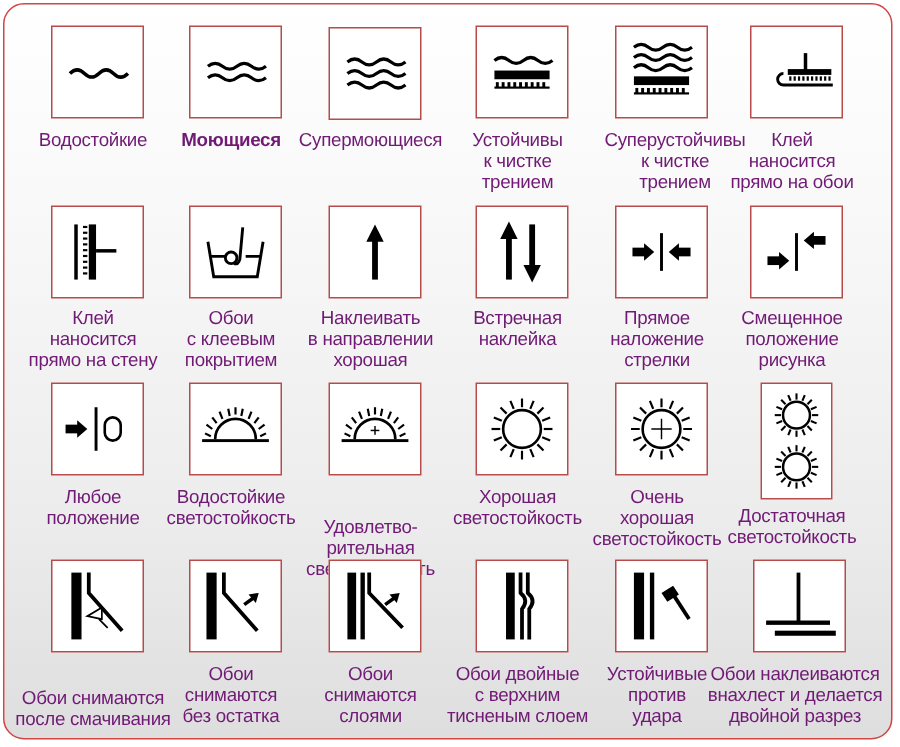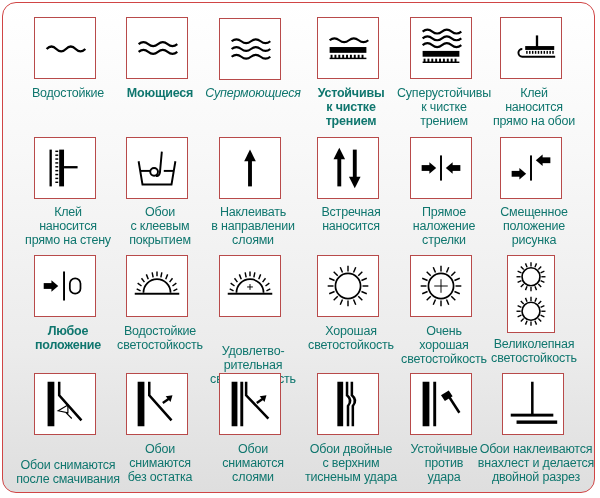--- a/index.html
+++ b/index.html
@@ -17,25 +17,25 @@
   }
   .box {
     position: absolute;
     background: #ffffff;
     border: 1.5px solid #b84a4a;
     box-sizing: border-box;
   }
   .box svg { position: absolute; left: 0; top: 0; width: 100%; height: 100%; }
   .label {
     position: absolute;
-    width: 136px;
+    width: 124px;
     text-align: center;
     font-size: 12.5px;
     line-height: 14px;
-    color: #0f766e;
+    color: #701a75;
     white-space: pre-line;
     letter-spacing: -0.2px;
   }
 </style>
 </head>
 <body>
 
 <div class="panel"></div>
 
 <div class="box" style="left:34px;top:17px;width:62px;height:62px;">
@@ -53,41 +53,41 @@
 </div>
 <div class="label" style="left:92px;top:86px;font-weight:bold;">Моющиеся</div>
 
 <div class="box" style="left:219px;top:18px;width:62px;height:62px;">
   <svg viewBox="0 0 62 62">
     <path d="M12 23 q5 -4 10 0 t10 0 t10 0 t10 0" fill="none" stroke="#000" stroke-width="2.2"></path>
     <path d="M12 31 q5 -4 10 0 t10 0 t10 0 t10 0" fill="none" stroke="#000" stroke-width="2.2"></path>
     <path d="M12 39 q5 -4 10 0 t10 0 t10 0 t10 0" fill="none" stroke="#000" stroke-width="2.2"></path>
   </svg>
 </div>
-<div class="label" style="left:185px;top:86px;font-style:italic;">Супермоющиеся</div>
+<div class="label" style="left:185px;top:86px;">Супермоющиеся</div>
 
 <div class="box" style="left:317px;top:17px;width:62px;height:62px;">
   <svg viewBox="0 0 62 62">
     <path d="M12 23 q5 -4 10 0 t10 0 t10 0 t10 0" fill="none" stroke="#000" stroke-width="2.2"></path>
     <rect x="12" y="30" width="38" height="6" fill="#000"></rect>
     <g fill="#000">
       <rect x="13" y="38" width="2" height="4"></rect>
         <rect x="17" y="38" width="2" height="4"></rect>
         <rect x="21" y="38" width="2" height="4"></rect>
       <rect x="25" y="38" width="2" height="4"></rect>
         <rect x="29" y="38" width="2" height="4"></rect>
         <rect x="33" y="38" width="2" height="4"></rect>
       <rect x="37" y="38" width="2" height="4"></rect>
         <rect x="41" y="38" width="2" height="4"></rect>
         <rect x="45" y="38" width="2" height="4"></rect>
       <rect x="12" y="41" width="38" height="1.5"></rect>
     </g>
   </svg>
 </div>
-<div class="label" style="left:283px;top:86px;font-weight:bold;">Устойчивы
+<div class="label" style="left:283px;top:86px;">Устойчивы
 к чистке
 трением</div>
 
 <div class="box" style="left:410px;top:17px;width:62px;height:62px;">
   <svg viewBox="0 0 62 62">
     <path d="M12 14 q5 -4 10 0 t10 0 t10 0 t10 0" fill="none" stroke="#000" stroke-width="2.2"></path>
     <path d="M12 21 q5 -4 10 0 t10 0 t10 0 t10 0" fill="none" stroke="#000" stroke-width="2.2"></path>
     <path d="M12 28 q5 -4 10 0 t10 0 t10 0 t10 0" fill="none" stroke="#000" stroke-width="2.2"></path>
     <rect x="12" y="34" width="38" height="6" fill="#000"></rect>
     <g fill="#000">
@@ -97,21 +97,21 @@
       <rect x="25" y="42" width="2" height="4"></rect>
         <rect x="29" y="42" width="2" height="4"></rect>
         <rect x="33" y="42" width="2" height="4"></rect>
       <rect x="37" y="42" width="2" height="4"></rect>
         <rect x="41" y="42" width="2" height="4"></rect>
         <rect x="45" y="42" width="2" height="4"></rect>
       <rect x="12" y="45" width="38" height="1.5"></rect>
     </g>
   </svg>
 </div>
-<div class="label" style="left:376px;top:86px;">Суперустойчивы
+<div class="label" style="left:388px;top:86px;">Суперустойчивы
 к чистке
 трением</div>
 
 <div class="box" style="left:500px;top:17px;width:62px;height:62px;">
   <svg viewBox="0 0 62 62">
     <rect x="36" y="18" width="2.4" height="12" fill="#000"></rect>
     <rect x="25" y="29" width="30" height="4" fill="#000"></rect>
     <g fill="#000">
       <rect x="26" y="34" width="1.5" height="3"></rect>
         <rect x="29" y="34" width="1.5" height="3"></rect>
@@ -167,32 +167,32 @@
 покрытием</div>
 
 <div class="box" style="left:219px;top:137px;width:62px;height:62px;">
   <svg viewBox="0 0 62 62">
     <rect x="29" y="22" width="4" height="28" fill="#000"></rect>
     <path d="M31 12 L25 24 L37 24 Z" fill="#000"></path>
   </svg>
 </div>
 <div class="label" style="left:185px;top:205px;">Наклеивать
 в направлении
-слоями</div>
+хорошая</div>
 
 <div class="box" style="left:317px;top:137px;width:62px;height:62px;">
   <svg viewBox="0 0 62 62">
     <rect x="20" y="20" width="4" height="30" fill="#000"></rect>
     <path d="M22 10 L16 22 L28 22 Z" fill="#000"></path>
     <rect x="36" y="12" width="4" height="30" fill="#000"></rect>
     <path d="M38 52 L32 40 L44 40 Z" fill="#000"></path>
   </svg>
 </div>
 <div class="label" style="left:283px;top:205px;">Встречная
-наносится</div>
+наклейка</div>
 
 <div class="box" style="left:410px;top:137px;width:62px;height:62px;">
   <svg viewBox="0 0 62 62">
     <rect x="30" y="18" width="2" height="26" fill="#000"></rect>
     <rect x="11" y="28" width="9" height="6" fill="#000"></rect>
     <path d="M19 25 L26 31 L19 37 Z" fill="#000"></path>
     <rect x="42" y="28" width="9" height="6" fill="#000"></rect>
     <path d="M43 25 L36 31 L43 37 Z" fill="#000"></path>
   </svg>
 </div>
@@ -214,21 +214,21 @@
 рисунка</div>
 
 <div class="box" style="left:34px;top:255px;width:62px;height:62px;">
   <svg viewBox="0 0 62 62">
     <rect x="9" y="28" width="9" height="6" fill="#000"></rect>
     <path d="M17 25 L24 31 L17 37 Z" fill="#000"></path>
     <rect x="29" y="16" width="2" height="30" fill="#000"></rect>
     <rect x="36" y="23" width="11" height="16" rx="5.5" fill="none" stroke="#000" stroke-width="1.8"></rect>
   </svg>
 </div>
-<div class="label" style="left:0px;top:324px;font-weight:bold;">Любое
+<div class="label" style="left:0px;top:324px;">Любое
 положение</div>
 
 <div class="box" style="left:126px;top:255px;width:62px;height:62px;">
   <svg viewBox="0 0 62 62">
     <path d="M17 38 A14 14 0 0 1 45 38" fill="none" stroke="#000" stroke-width="1.8"></path>
     <rect x="8" y="38" width="46" height="2" fill="#000"></rect>
     <g stroke="#000" stroke-width="1.5">
       <line x1="14" y1="36" x2="10" y2="34"></line>
         <line x1="15" y1="31" x2="11" y2="28"></line>
         <line x1="18" y1="27" x2="15" y2="23"></line>
@@ -365,21 +365,21 @@
         <line x1="-5.7" y1="13.9" x2="-8" y2="19.4"></line>
           <line x1="5.7" y1="13.9" x2="8" y2="19.4"></line>
         <line x1="-13.9" y1="-5.7" x2="-19.4" y2="-8"></line>
           <line x1="-13.9" y1="5.7" x2="-19.4" y2="8"></line>
         <line x1="13.9" y1="-5.7" x2="19.4" y2="-8"></line>
           <line x1="13.9" y1="5.7" x2="19.4" y2="8"></line>
       </g>
     </g>
   </svg>
 </div>
-<div class="label" style="left:466px;top:337px;">Великолепная
+<div class="label" style="left:466px;top:337px;">Достаточная
 светостойкость</div>
 
 <div class="box" style="left:34px;top:373px;width:62px;height:62px;">
   <svg viewBox="0 0 62 62">
     <rect x="13" y="8" width="7" height="46" fill="#000"></rect>
     <path d="M25 8 L25 22 L48 48" fill="none" stroke="#000" stroke-width="2.6"></path>
     <path d="M34 32 L24 38 L34 40 Z M32 40 L38 46" fill="none" stroke="#000" stroke-width="1.2"></path>
   </svg>
 </div>
 <div class="label" style="left:0px;top:458px;">Обои снимаются
@@ -412,21 +412,21 @@
 
 <div class="box" style="left:317px;top:373px;width:62px;height:62px;">
   <svg viewBox="0 0 62 62">
     <rect x="20" y="8" width="6" height="46" fill="#000"></rect>
     <path d="M30 8 L30 22 Q36 27 31 33 L31 54" fill="none" stroke="#000" stroke-width="2.6"></path>
     <path d="M35 8 L35 22 Q41 27 36 33 L36 54" fill="none" stroke="#000" stroke-width="2.6"></path>
   </svg>
 </div>
 <div class="label" style="left:283px;top:442px;">Обои двойные
 с верхним
-тисненым удара</div>
+тисненым слоем</div>
 
 <div class="box" style="left:410px;top:373px;width:62px;height:62px;">
   <svg viewBox="0 0 62 62">
     <rect x="12" y="8" width="7" height="46" fill="#000"></rect>
     <rect x="23" y="8" width="3" height="46" fill="#000"></rect>
     <path d="M31 22 L39 17 L43 23 L35 28 Z" fill="#000"></path>
     <path d="M39 23 L50 40" fill="none" stroke="#000" stroke-width="2.6"></path>
   </svg>
 </div>
 <div class="label" style="left:376px;top:442px;text-align:center;">Устойчивые

